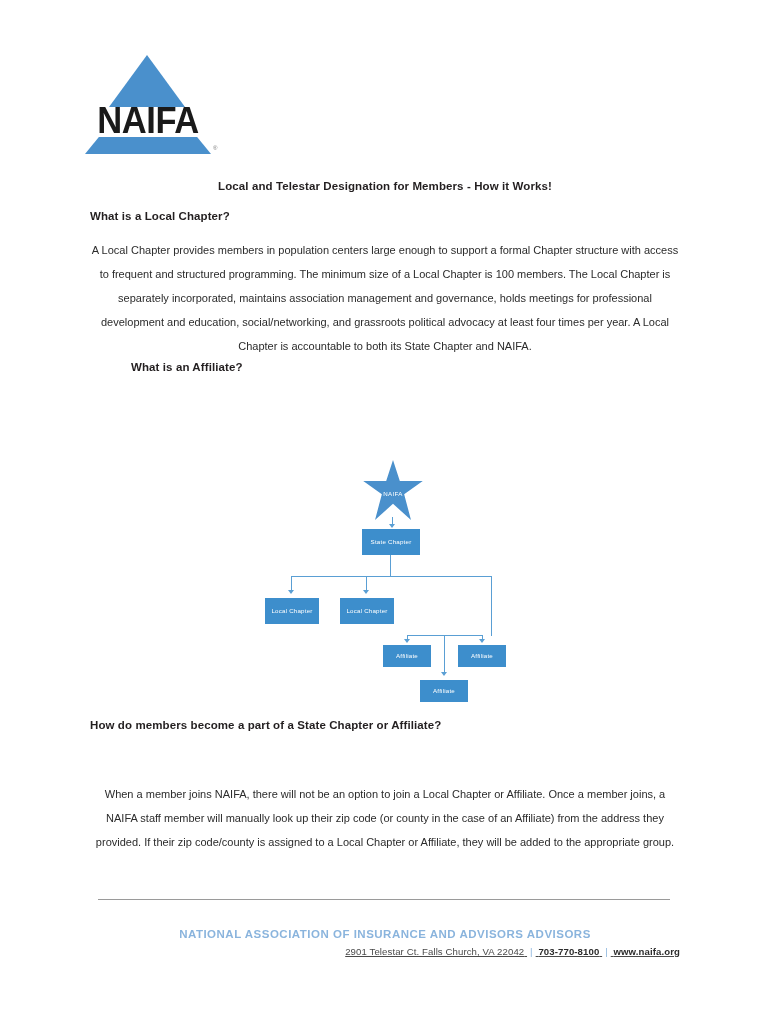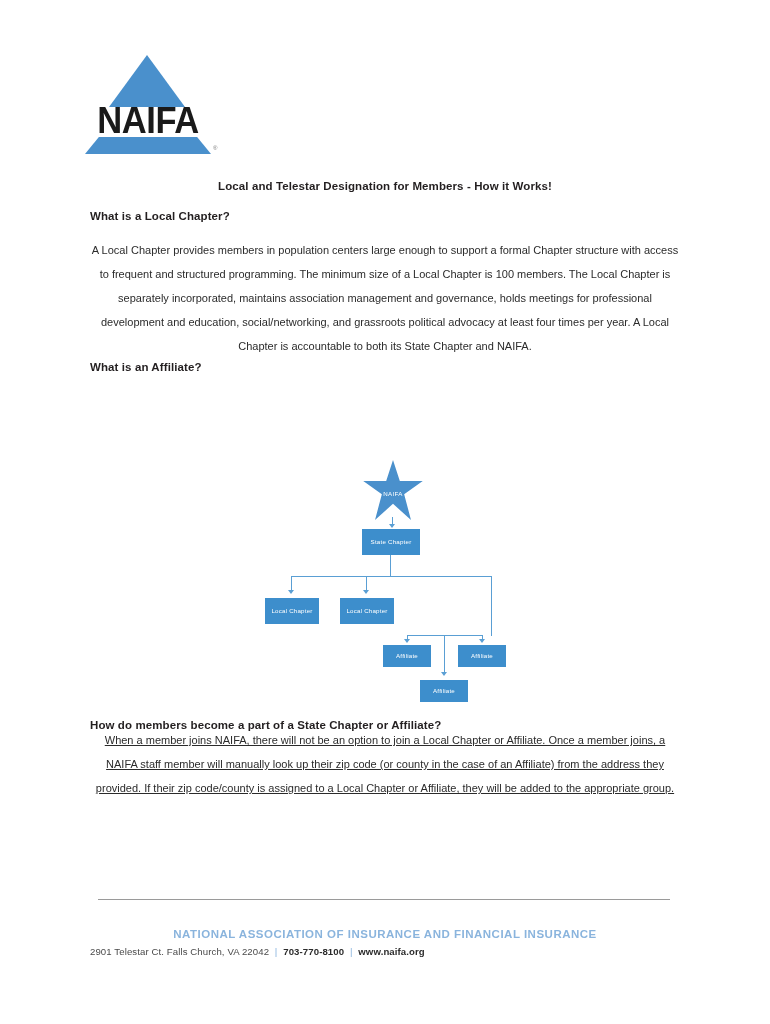--- a/index.html
+++ b/index.html
@@ -95,24 +95,24 @@
     letter-spacing: 0.1px;
   }
   .para {
     font-size: 11px;
     line-height: 24px;
     color: #2b2b2b;
     text-align: center;
   }
   #sec-local-heading { top: 210px; }
   #sec-local-para    { top: 238px; }
-  #sec-aff-heading   { top: 361px; }
+  #sec-aff-heading   { top: 361px; margin-left: 41px; }
   #sec-aff-para      { top: 389px; }
   #sec-join-heading  { top: 719px; }
-  #sec-join-para     { top: 728px; text-decoration: underline; }
+  #sec-join-para     { top: 782px; }
 
   
   .chart {
     position: absolute;
     left: 255px;
     top: 455px;
     width: 280px;
     height: 255px;
   }
   .node {
@@ -185,24 +185,25 @@
     font-size: 11.5px;
     color: #8ab4dd;
     letter-spacing: 0.5px;
     font-weight: bold;
   }
   .footer-addr {
     position: absolute;
     left: 90px;
     top: 946px;
     width: 590px;
-    text-align: left;
+    text-align: right;
     font-size: 9.6px;
     color: #4a4a4a;
     letter-spacing: 0.1px;
+    text-decoration: underline;
   }
   .footer-addr .sep { color: #8ab4dd; padding: 0 3px; }
   .footer-addr .b { font-weight: bold; color: #2b2b2b; }
 </style>
 </head>
 <body>
 
 <div class="page">
 
   <div class="logo">
@@ -267,21 +268,21 @@
     </div>
     <div class="node n-aff-3">
       <span>Affiliate</span>
     </div>
   </div>
 
   <div class="section heading" id="sec-join-heading">How do members become a part of a State Chapter or Affiliate?</div>
   <div class="section para" id="sec-join-para">When a member joins NAIFA, there will not be an option to join a Local Chapter or Affiliate. Once a member joins, a NAIFA staff member will manually look up their zip code (or county in the case of an Affiliate) from the address they provided. If their zip code/county is assigned to a Local Chapter or Affiliate, they will be added to the appropriate group.</div>
 
   <div class="footer-rule"></div>
-  <div class="footer-org">NATIONAL ASSOCIATION OF INSURANCE AND FINANCIAL INSURANCE</div>
+  <div class="footer-org">NATIONAL ASSOCIATION OF INSURANCE AND ADVISORS ADVISORS</div>
   <div class="footer-addr">
     <span>2901 Telestar Ct. Falls Church, VA 22042</span>
     <span class="sep">|</span>
     <span class="b">703-770-8100</span>
     <span class="sep">|</span>
     <span class="b">www.naifa.org</span>
   </div>
 
 </div>
 

